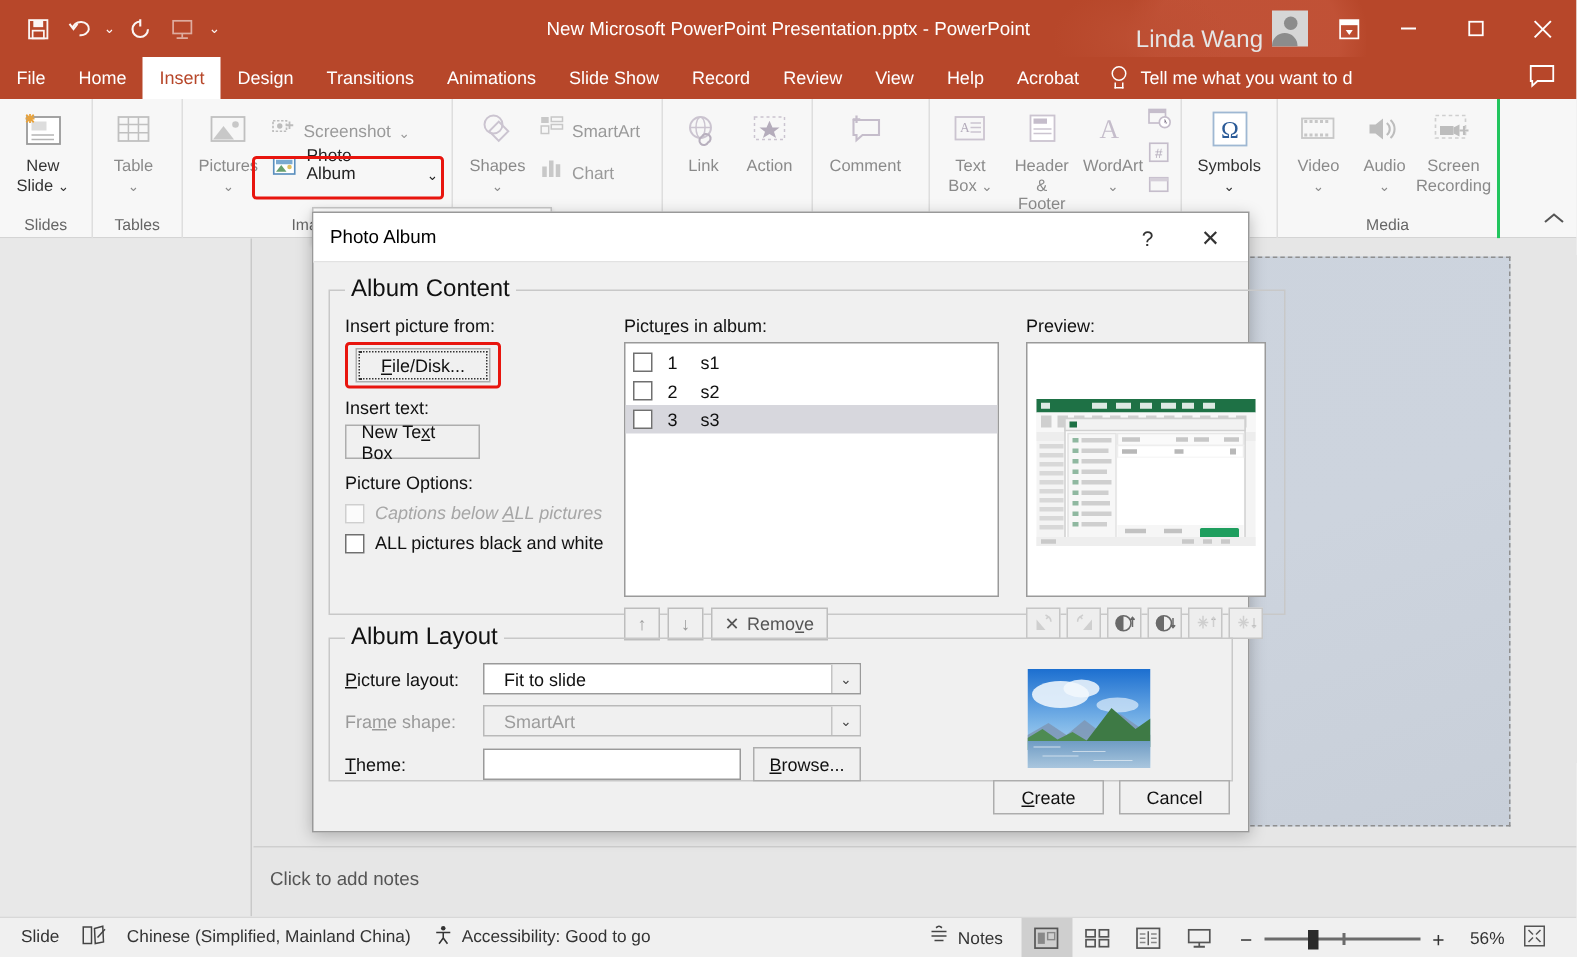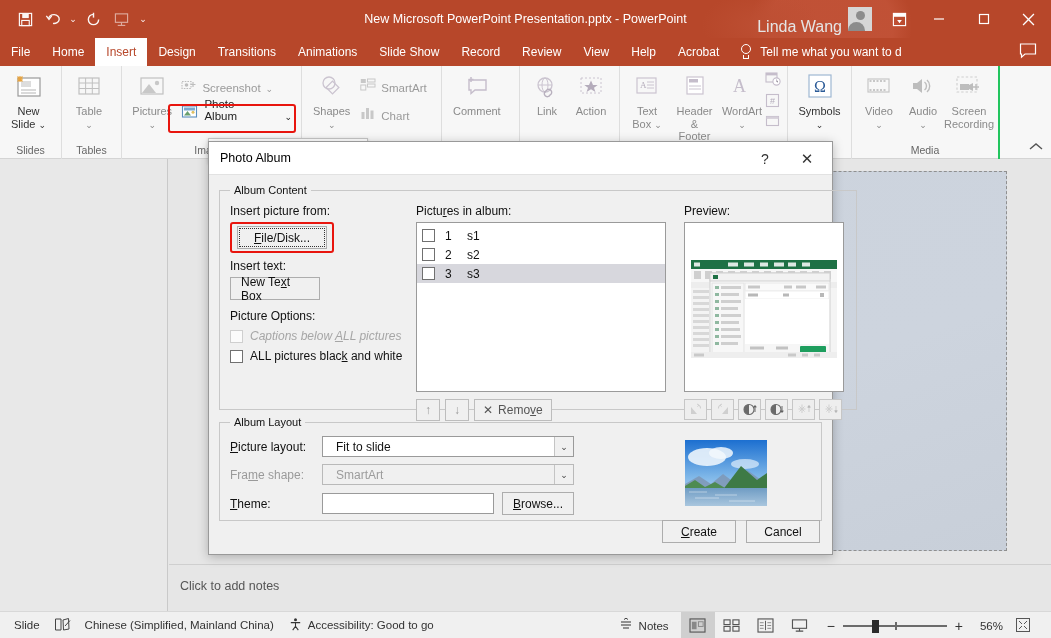--- a/index.html
+++ b/index.html
@@ -135,21 +135,21 @@
     height: 33px; background: #fff; display: flex; align-items: center;
     padding-left: 11px; font-size: 12.5px; color: #000; border-bottom: 1px solid #e2e2e2;
   }
   .dlg-help { position: absolute; right: 56px; top: 6px; width: 22px; height: 22px;
     display:flex; align-items:center; justify-content:center; font-size: 14px; color: #333; }
   .dlg-close { position: absolute; right: 8px; top: 6px; width: 34px; height: 22px;
     display:flex; align-items:center; justify-content:center; font-size: 15px; color: #333; }
   .dlg-body { padding: 9px 10px 10px 10px; }
 
   fieldset { border: 1px solid #c8c8c8; padding: 8px 10px 10px 10px; position: relative; }
-  legend { padding: 0 4px; font-size: 11px; color: #111; }
+  legend { padding: 0 4px; font-size: 16px; color: #111; }
 
   .content-cols { display: flex; gap: 0px; }
   .col-left { width: 186px; }
   .col-mid { width: 258px; }
   .col-right { width: 172px; padding-left: 10px; }
 
   .lbl-small { font-size: 12px; color: #111; margin-bottom: 4px; }
   .lbl-small.dim { color: #9a9a9a; }
   u { text-decoration: underline; }
 
@@ -422,35 +422,20 @@
                     <rect x="10.5" y="4.5" width="3" height="8.5" fill="#c8c8c8"></rect>
                   </svg>
               </span>
               <span>Chart</span>
             </div>
           </div>
         </div>
         <div class="rgroup-label"></div>
       </div>
 
-      <div class="rgroup" style="width:78px">
-        <div class="rgroup-items">
-          <div class="rbtn">
-            <span class="glyph">
-              <svg width="30" height="26" viewBox="0 0 30 26">
-                  <path d="M7 5 H24 V15 H13 L9 18.5 V15 H7 Z" fill="none" stroke="#c5bdcb" stroke-width="1.4"></path>
-                  <path d="M9 2 L9 7 M6.5 4.5 L11.5 4.5" stroke="#c5bdcb" stroke-width="1.5"></path>
-                </svg>
-            </span>
-            <span class="lbl">Comment</span>
-          </div>
-        </div>
-        <div class="rgroup-label"></div>
-      </div>
-
       <div class="rgroup" style="width:100px">
         <div class="rgroup-items">
           <div class="rbtn">
             <span class="glyph">
               <svg width="30" height="26" viewBox="0 0 30 26">
                   <circle cx="13" cy="10" r="7" fill="none" stroke="#cbc4d0" stroke-width="1.3"></circle>
                   <ellipse cx="13" cy="10" rx="3" ry="7" fill="none" stroke="#cbc4d0" stroke-width="1"></ellipse>
                   <line x1="6" y1="10" x2="20" y2="10" stroke="#cbc4d0"></line>
                   <path d="M14 16 a3 3 0 1 0 4 4 a3 3 0 1 0 -4 -4" fill="none" stroke="#b8b0be" stroke-width="1.4"></path>
                 </svg>
@@ -458,20 +443,35 @@
             <span class="lbl">Link</span>
           </div>
           <div class="rbtn">
             <span class="glyph">
               <svg width="30" height="26" viewBox="0 0 30 26">
                   <rect x="5" y="3" width="20" height="15" fill="none" stroke="#cbc4d0" stroke-width="1" stroke-dasharray="2 2"></rect>
                   <path d="M15 5.5 L17 10 L21.7 10 L18 12.8 L19.4 17 L15 14.3 L10.6 17 L12 12.8 L8.3 10 L13 10 Z" fill="#b4acbb"></path>
                 </svg>
             </span>
             <span class="lbl">Action</span>
+          </div>
+        </div>
+        <div class="rgroup-label"></div>
+      </div>
+
+      <div class="rgroup" style="width:78px">
+        <div class="rgroup-items">
+          <div class="rbtn">
+            <span class="glyph">
+              <svg width="30" height="26" viewBox="0 0 30 26">
+                  <path d="M7 5 H24 V15 H13 L9 18.5 V15 H7 Z" fill="none" stroke="#c5bdcb" stroke-width="1.4"></path>
+                  <path d="M9 2 L9 7 M6.5 4.5 L11.5 4.5" stroke="#c5bdcb" stroke-width="1.5"></path>
+                </svg>
+            </span>
+            <span class="lbl">Comment</span>
           </div>
         </div>
         <div class="rgroup-label"></div>
       </div>
 
       <div class="rgroup" style="width:168px">
         <div class="rgroup-items">
           <div class="rbtn">
             <span class="glyph">
               <svg width="28" height="26" viewBox="0 0 28 26">

